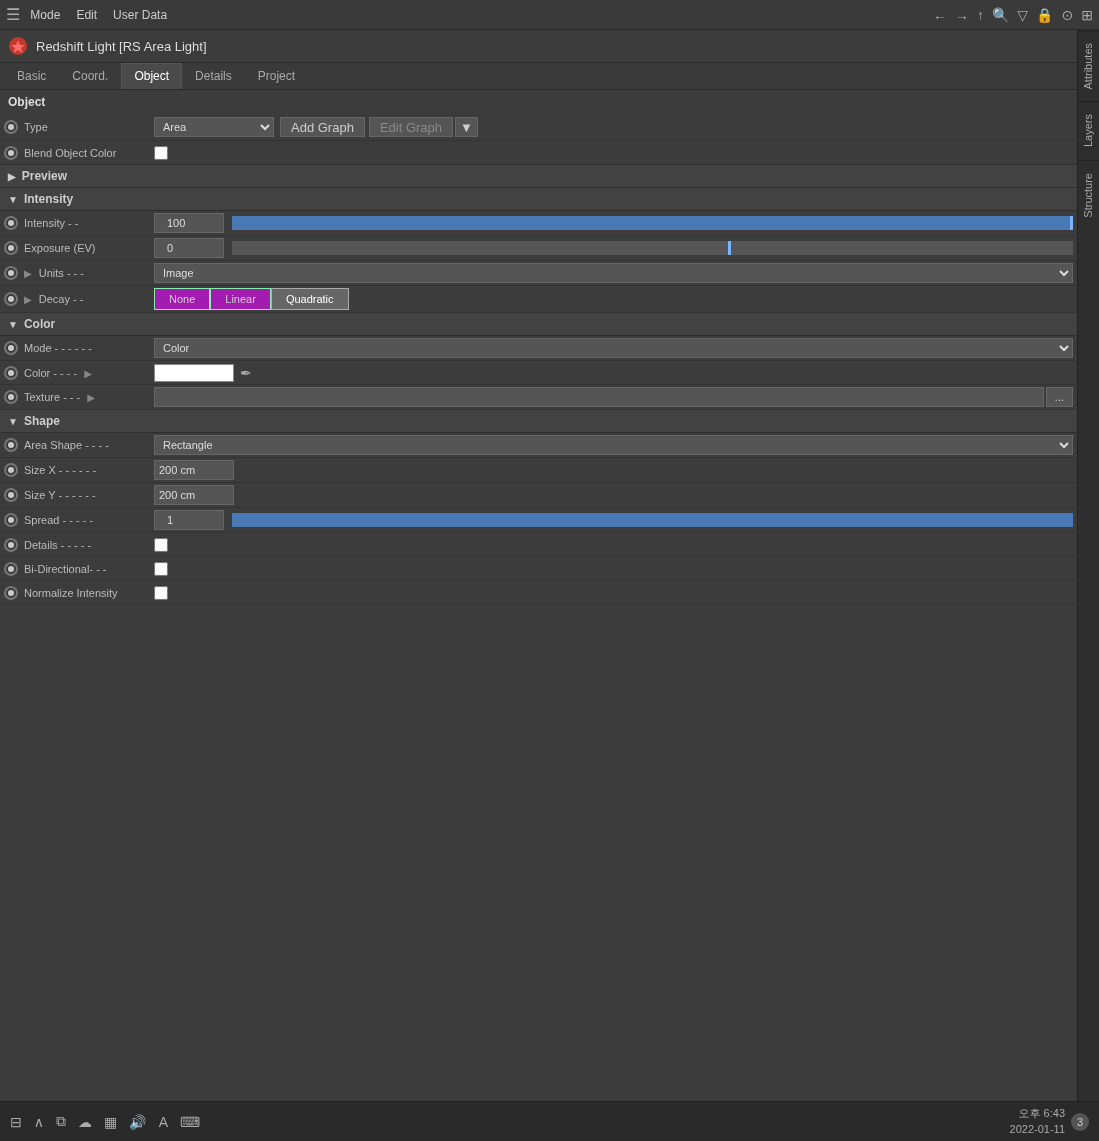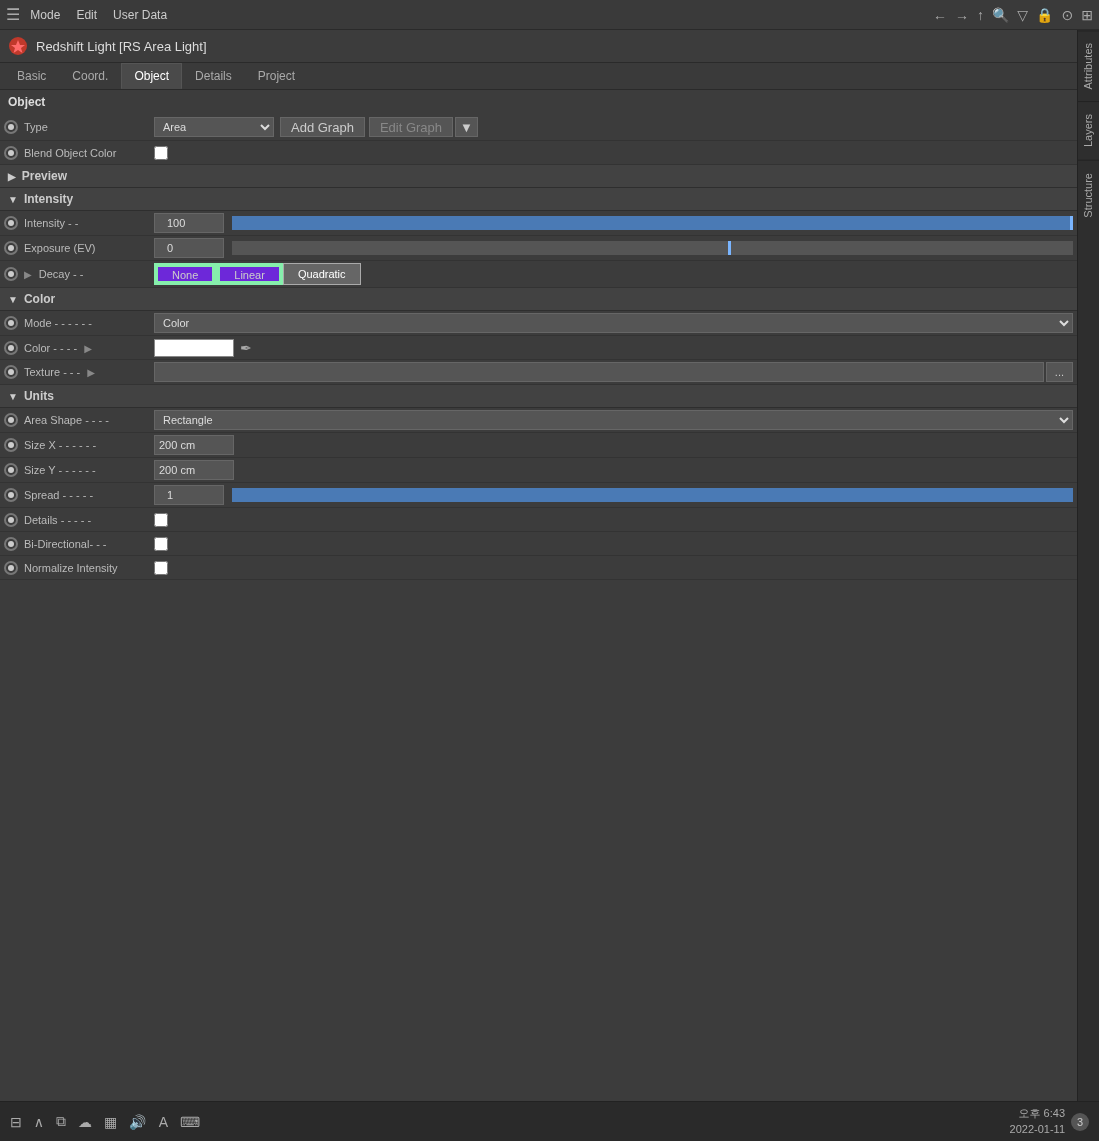--- a/index.html
+++ b/index.html
@@ -257,23 +257,23 @@
       height: 100%;
       background: #7ab5ff;
     }
 
     
     .decay-buttons {
       display: flex;
       gap: 0;
     }
     .decay-btn {
-      background: #6d28d9;
+      background: #a21caf;
       color: #ccc;
-      border: 4px solid #86efac;
+      border: 1px solid #86efac;
       padding: 2px 14px;
       font-size: 11px;
       cursor: pointer;
       height: 22px;
     }
     .decay-btn.active {
       background: #666;
       border: 1px solid #aaa;
       color: #fff;
     }
@@ -445,20 +445,32 @@
       <div class="radio-btn active"></div>
       <span class="prop-label">Exposure (EV)</span>
       <div class="prop-value">
         <input type="number" value="0" style="margin-right: 4px;">
         <div class="slider-track">
           <div class="slider-thumb" style="left:59%; background:#7ab5ff;"></div>
         </div>
       </div>
     </div>
 
+    <div class="prop-row">
+      <div class="radio-btn active"></div>
+      <span class="prop-label">
+        <span class="expand-arrow">▶</span>
+        <span>Units - - -</span>
+      </span>
+      <div class="prop-value">
+        <select style="flex:1; width:100%;">
+          <option>Image</option>
+        </select>
+      </div>
+    </div>
 
     <div class="prop-row">
       <div class="radio-btn active"></div>
       <span class="prop-label">
         <span class="expand-arrow">▶</span>
         <span>Decay - -</span>
       </span>
       <div class="prop-value">
         <div class="decay-buttons">
           <button class="decay-btn">None</button>
@@ -503,21 +515,21 @@
       </span>
       <div class="prop-value">
         <div class="texture-input"></div>
         <button class="browse-btn">...</button>
       </div>
     </div>
 
 
     <div class="section-header">
       <span class="section-arrow">▼</span>
-      <span>Units</span>
+      <span>Shape</span>
     </div>
 
     <div class="prop-row">
       <div class="radio-btn active"></div>
       <span class="prop-label">Area Shape - - - -</span>
       <div class="prop-value">
         <select style="flex:1; width:100%;">
           <option>Rectangle</option>
         </select>
       </div>

